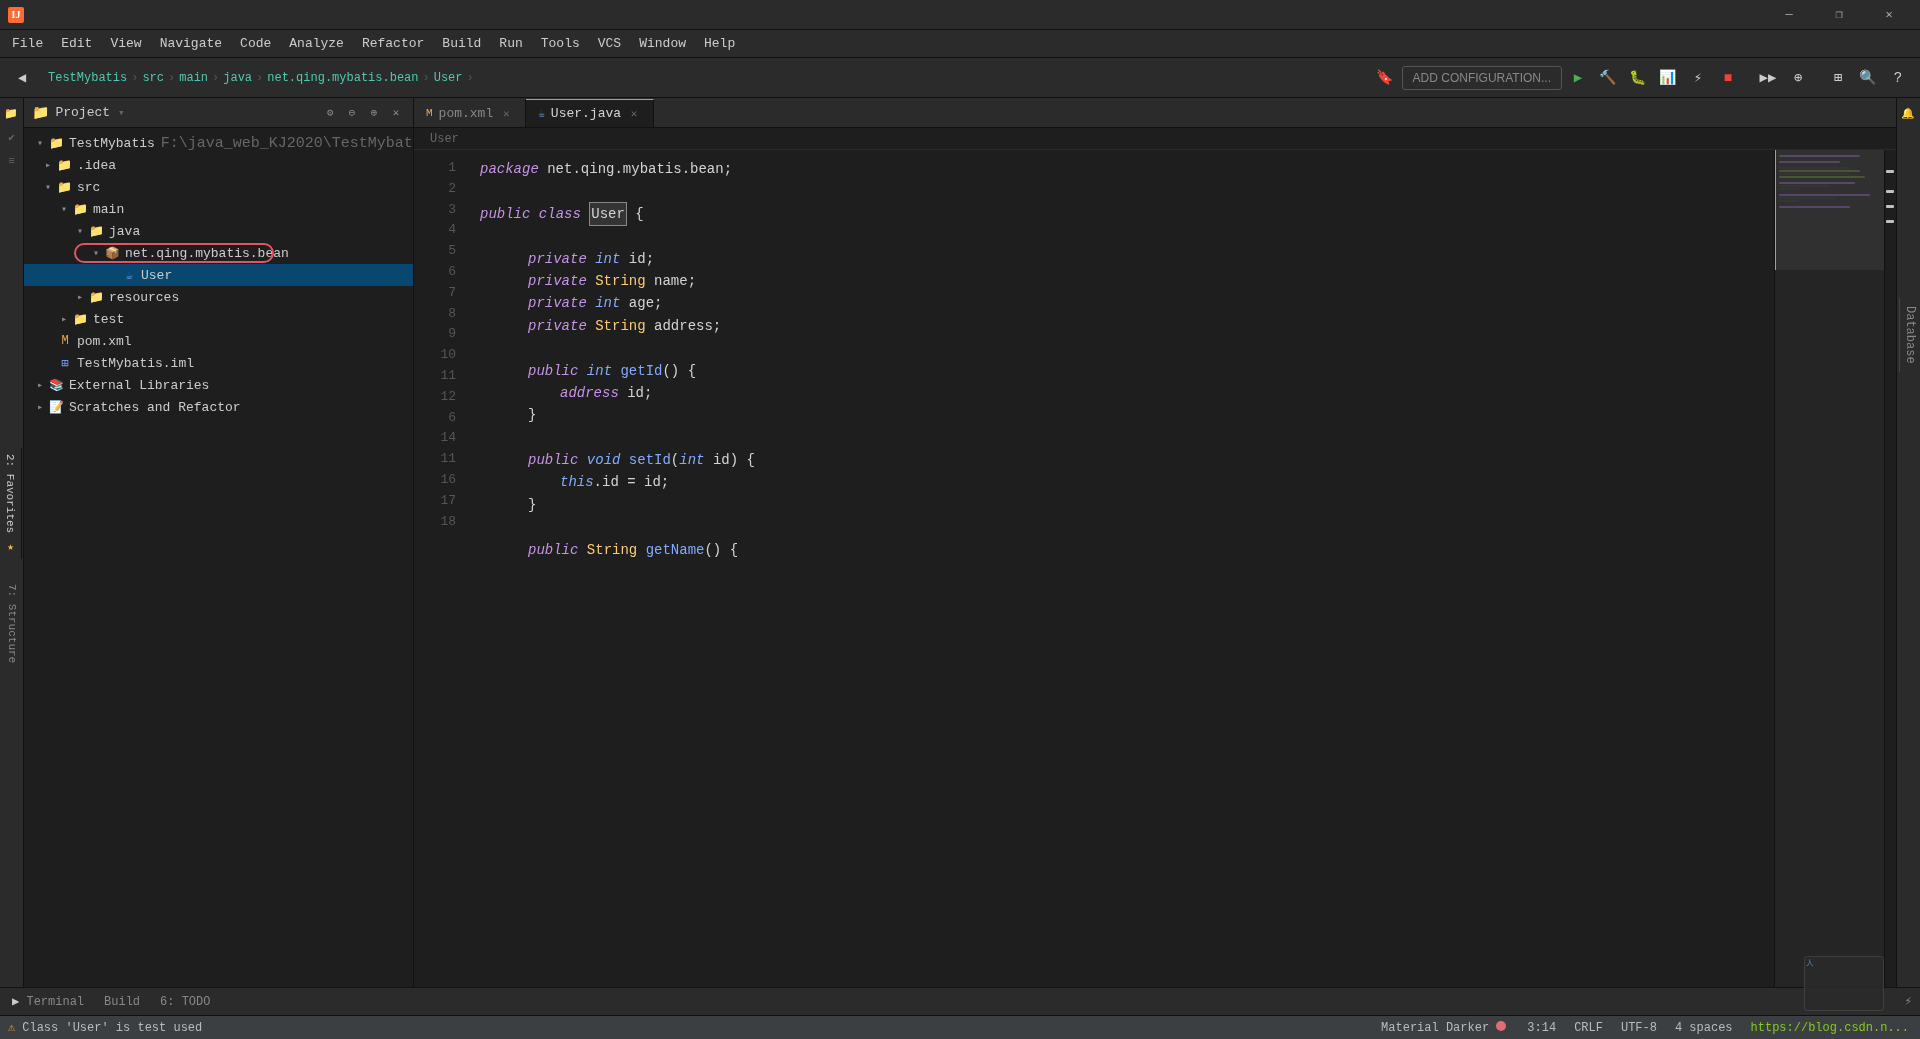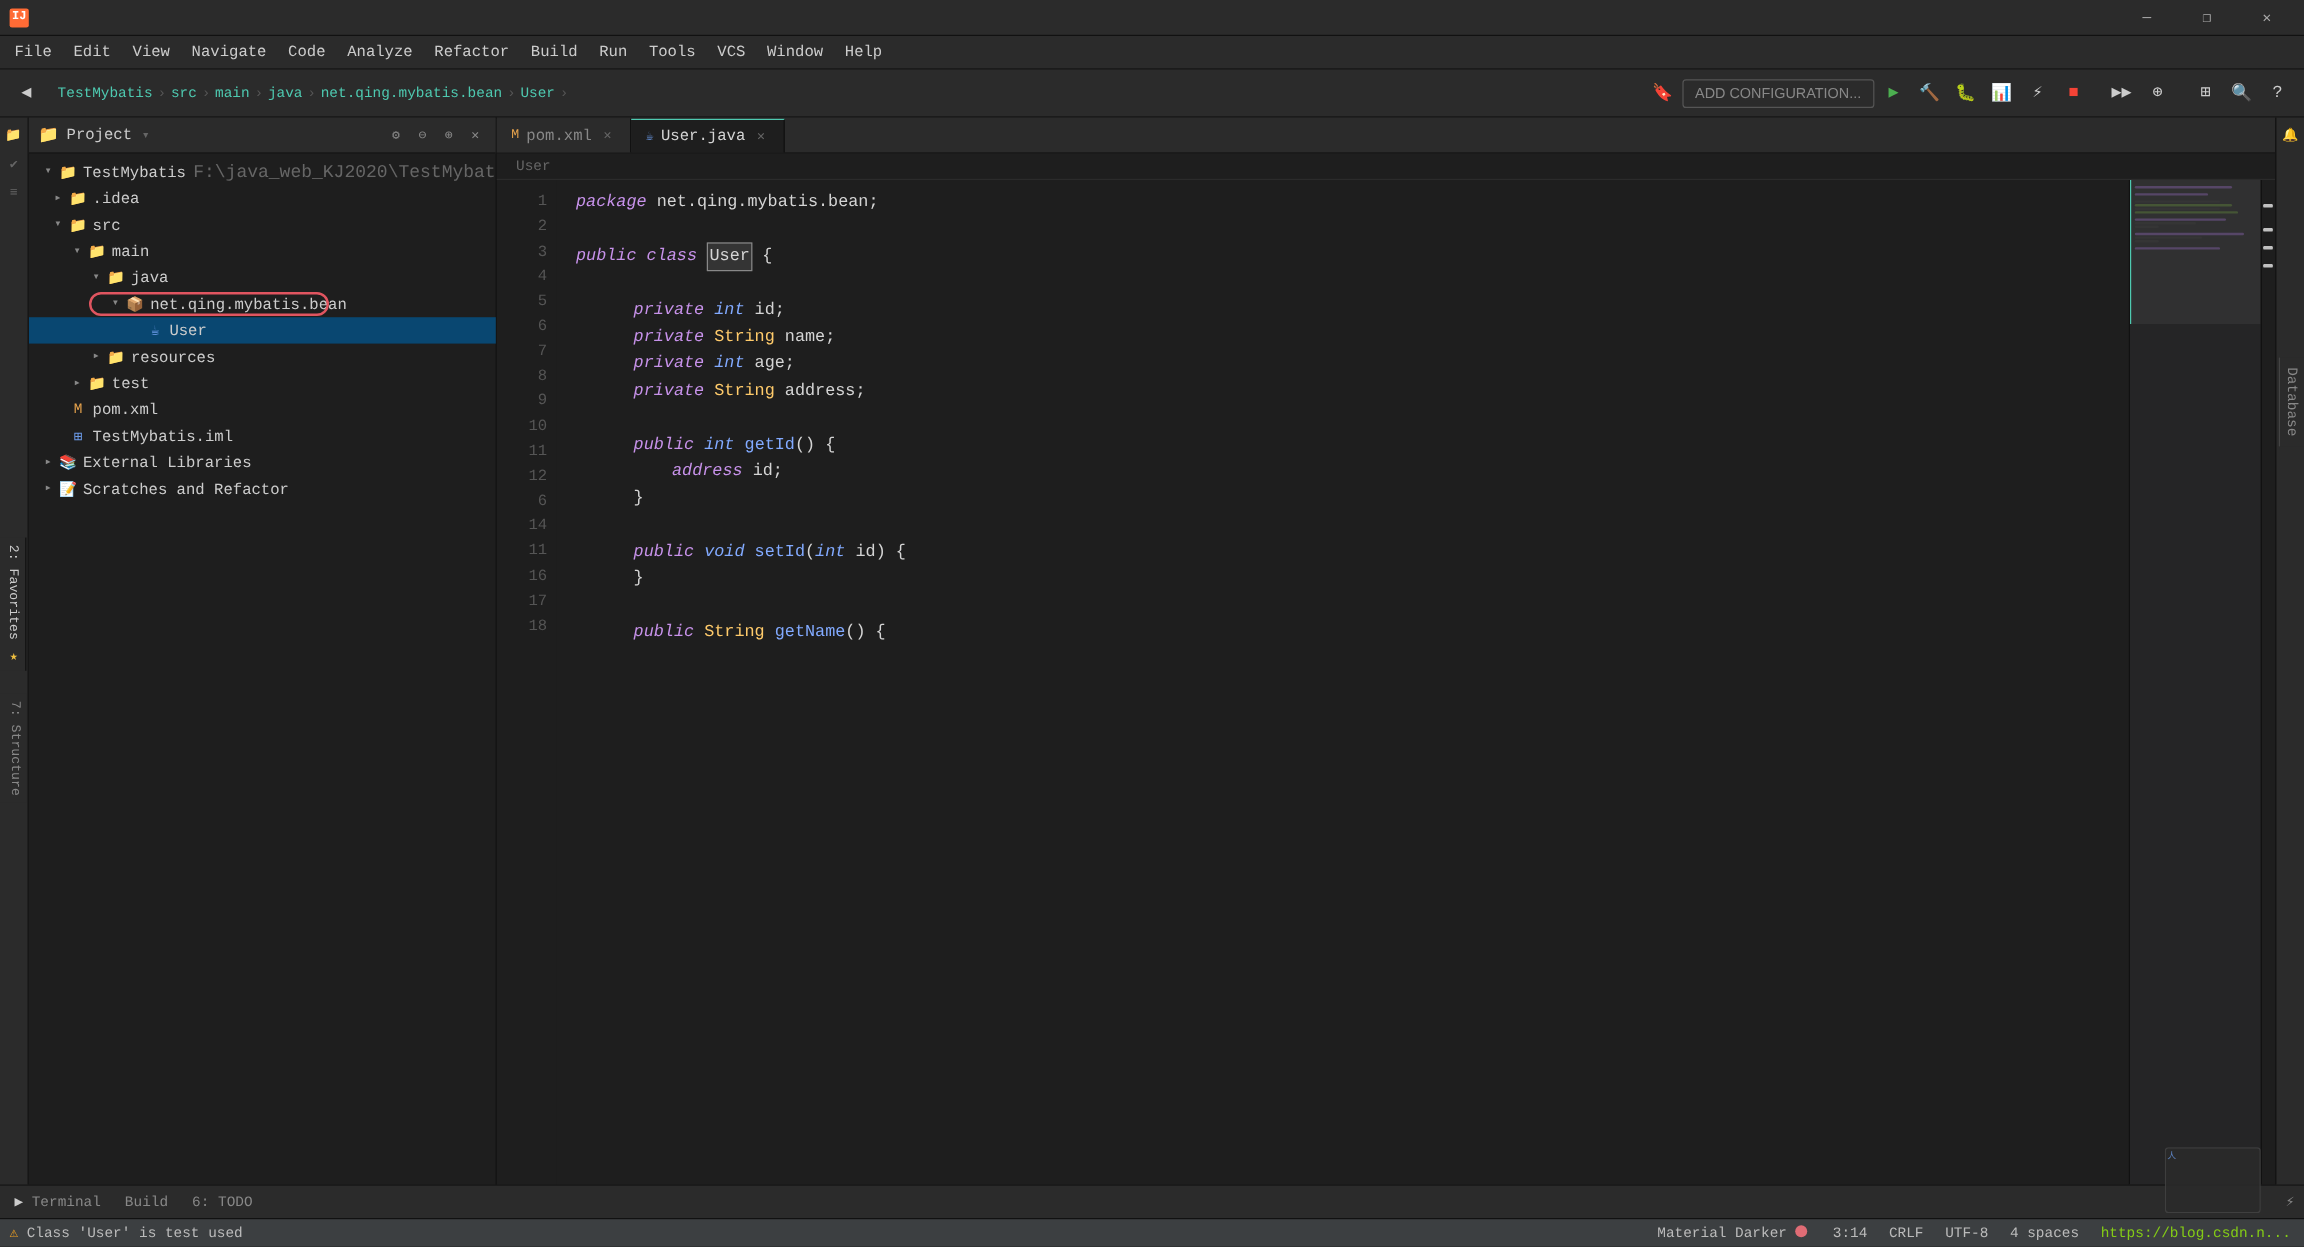--- a/index.html
+++ b/index.html
@@ -20,20 +20,21 @@
       display: flex;
       align-items: center;
       justify-content: space-between;
       padding: 0 8px;
       border-bottom: 1px solid #111;
     }
     #title-bar-left {
       display: flex;
       align-items: flex-end;
       gap: 8px;
+      font-family: Liberation Serif, serif;
     }
     #app-icon {
       width: 16px;
       height: 16px;
       background: #ff6b35;
       border-radius: 2px;
       display: flex;
       align-items: center;
       justify-content: center;
       font-size: 10px;
@@ -763,20 +764,23 @@
           <span style="padding-left:48px;"></span><span class="plain">}</span>
         </div>
 
         <div class="code-line">&nbsp;</div>
 
         <div class="code-line" style="position:relative;">
           <span class="gutter-icon">○</span>
           <span style="padding-left:48px;"></span><span class="kw">public</span><span class="plain"> </span><span class="kw2">void</span><span class="plain"> </span><span class="method">setId</span><span class="plain">(</span><span class="kw2">int</span><span class="plain"> id) {</span>
         </div>
 
+        <div class="code-line">
+          <span style="padding-left:80px;"></span><span class="kw2">this</span><span class="plain">.id = id;</span>
+        </div>
 
         <div class="code-line" style="position:relative;">
           <span class="gutter-icon">○</span>
           <span style="padding-left:48px;"></span><span class="plain">}</span>
         </div>
 
         <div class="code-line">&nbsp;</div>
 
         <div class="code-line">
           <span style="padding-left:48px;"></span><span class="kw">public</span><span class="plain"> </span><span class="type">String</span><span class="plain"> </span><span class="method">getName</span><span class="plain">() {</span>

